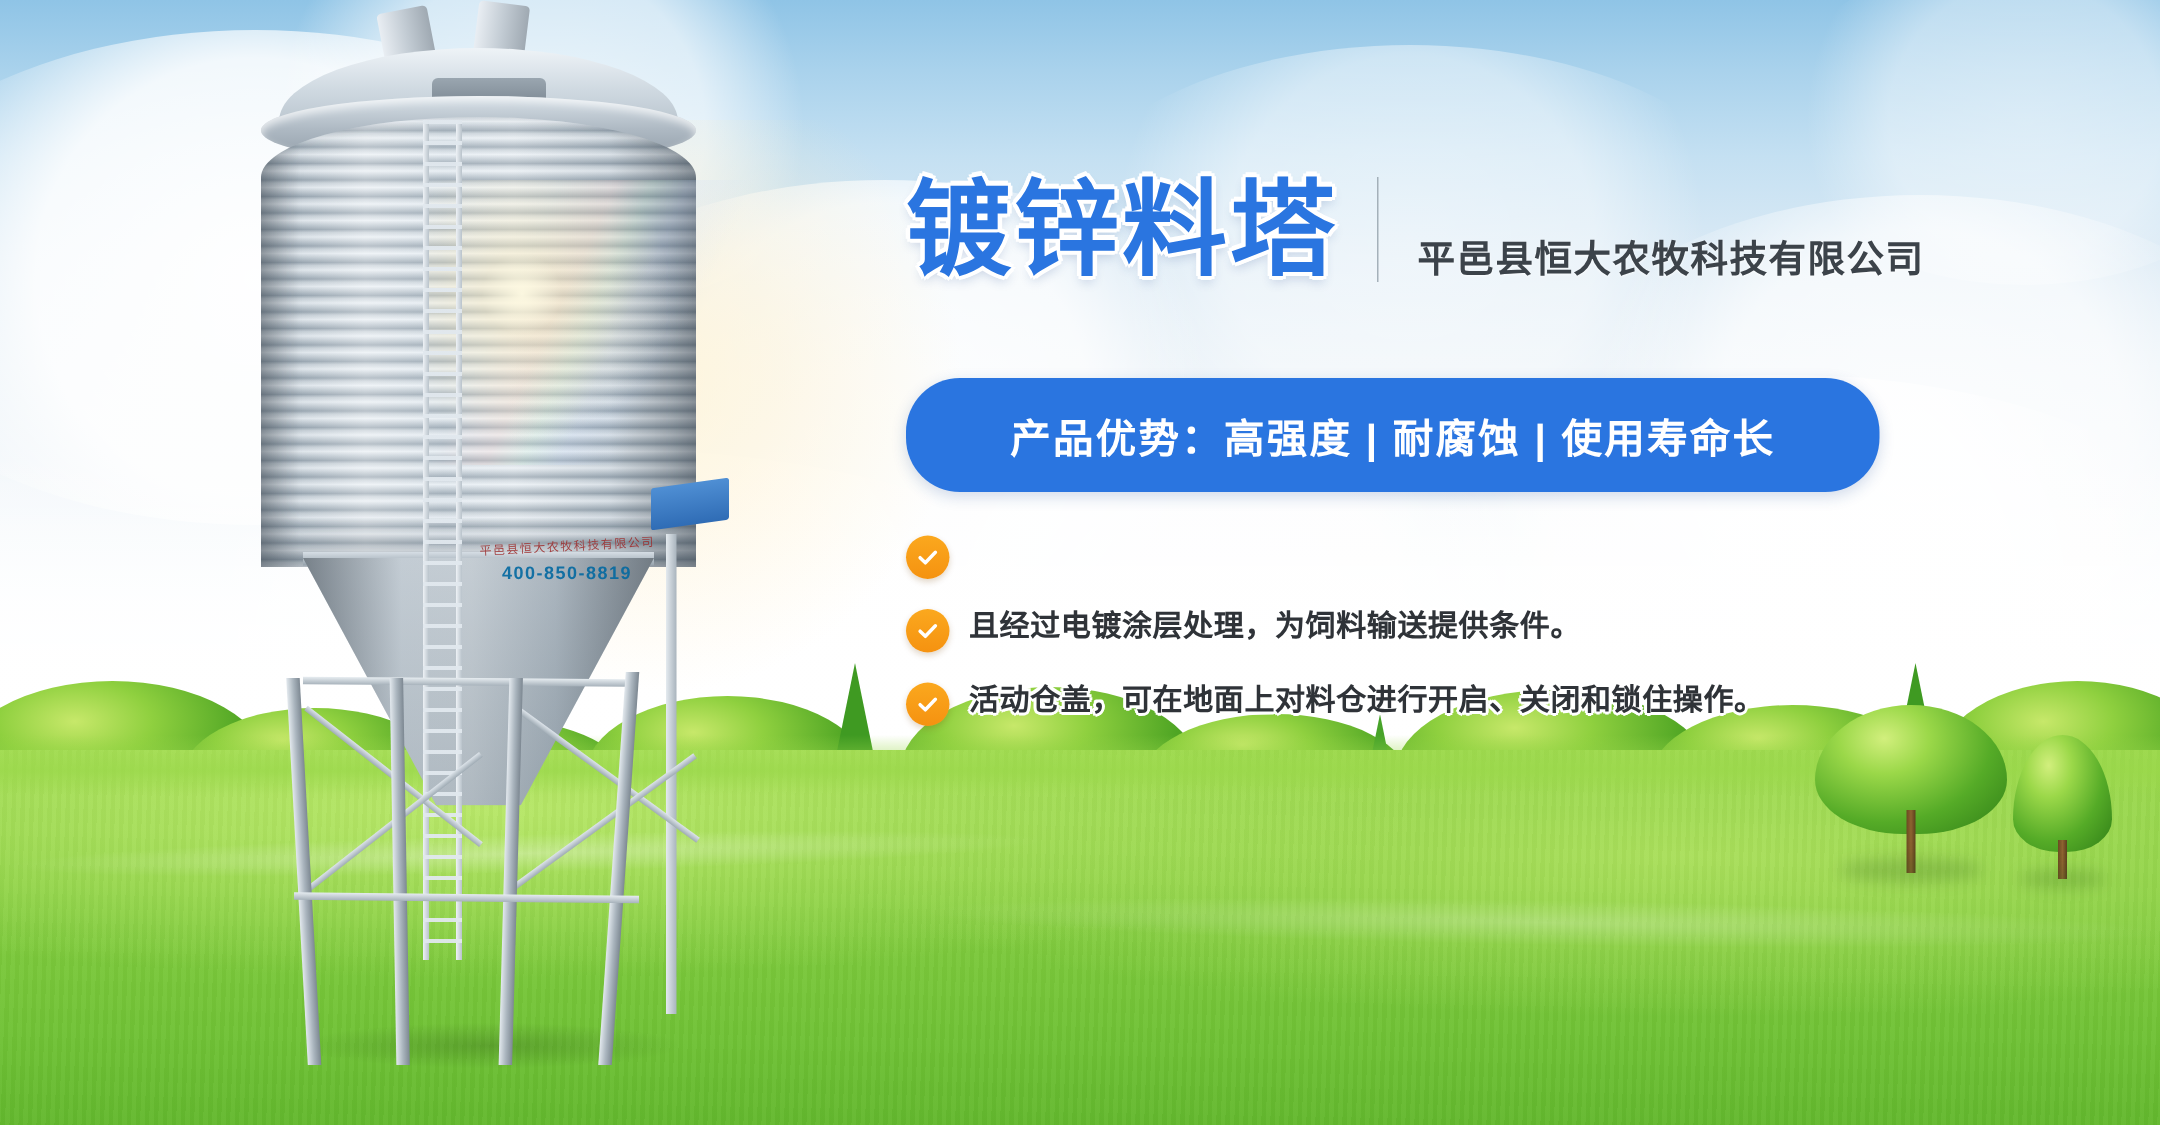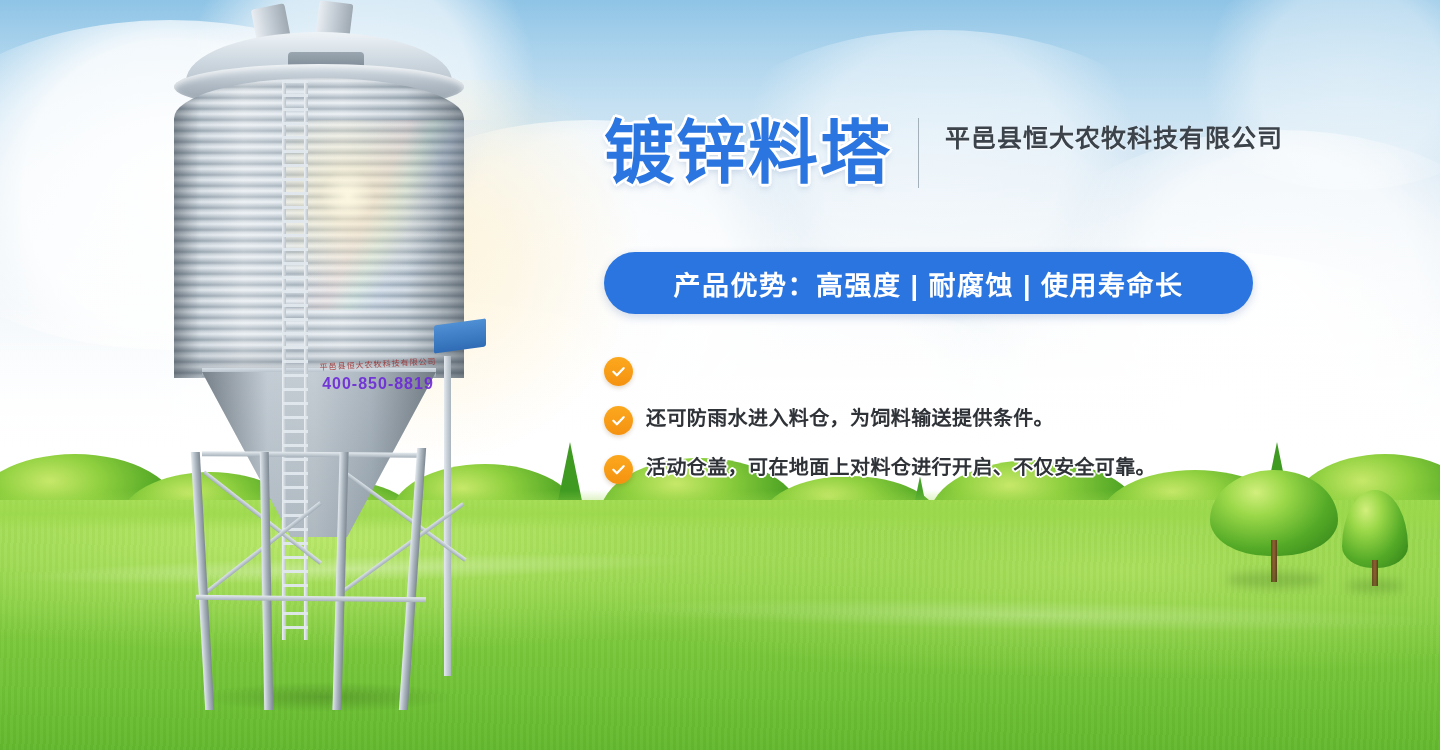--- a/index.html
+++ b/index.html
@@ -203,33 +203,33 @@
   }
   .silo-stamp {
     position:absolute; left:206px; top:358px; width:160px; height:60px;
     text-align:center; pointer-events:none;
   }
   .silo-stamp .arc {
     font-size:8px; color:#9d2b2b; letter-spacing:1px; opacity:.85;
     transform:rotate(-3deg); white-space:nowrap;
   }
   .silo-stamp .phone {
-    margin-top:6px; font-size:16px; font-weight:700; color:#6d28d9;
+    margin-top:6px; font-size:12px; font-weight:700; color:#0369a1;
     letter-spacing:1px; opacity:.9;
   }
   .side-pole {
     position:absolute; left:352px; top:356px; width:7px; height:320px;
     background:linear-gradient(to right,#e4eaef,#a9b4bd);
   }
 
   
   .content { position:absolute; left:604px; top:0; width:700px; height:750px; }
 
   .headline-row {
-    position:absolute; left:0; top:118px; display:flex; align-items:flex-start; gap:26px;
+    position:absolute; left:0; top:118px; display:flex; align-items:flex-end; gap:26px;
   }
   .main-title {
     font-size:70px; font-weight:700; color:#2a75e0; line-height:1;
     letter-spacing:2px;
     text-shadow:
       -2px -2px 0 #fff, 2px -2px 0 #fff, -2px 2px 0 #fff, 2px 2px 0 #fff,
       -3px 0 0 #fff, 3px 0 0 #fff, 0 -3px 0 #fff, 0 3px 0 #fff,
       0 4px 7px rgba(30,70,140,.22);
   }
   .title-divider { width:1px; height:70px; background:#98a4ae; opacity:.85; }
@@ -237,21 +237,21 @@
   .brand-cn {
     font-size:25px; font-weight:700; color:#3c434a; letter-spacing:1px;
     text-shadow:0 1px 2px rgba(255,255,255,.8);
   }
   .brand-en {
     font-size:16px; font-weight:700; color:#8a9299; letter-spacing:2.4px;
     text-shadow:0 1px 2px rgba(255,255,255,.8);
   }
 
   .advantage-pill {
-    position:absolute; left:0; top:252px; width:649px; height:62px;
+    position:absolute; left:0; top:252px; width:649px; height:76px;
     background:#2a75e0; border-radius:36px;
     display:flex; align-items:center; justify-content:center;
     box-shadow:0 3px 10px rgba(25,70,150,.20);
   }
   .advantage-pill .txt {
     color:#ffffff; font-size:27px; font-weight:700; letter-spacing:1.5px;
   }
 
   .feature-list { position:absolute; left:0; top:356px; width:700px; }
   .feature-item {
@@ -383,26 +383,26 @@
               <path d="M3.4 8.8 L6.9 12.2 L13.6 5.2" fill="none" stroke="#ffffff" stroke-width="2.3" stroke-linecap="round" stroke-linejoin="round"></path>
             </svg>
           </span>
         </div>
         <div class="feature-item">
           <span class="check-icon">
             <svg width="17" height="17" viewBox="0 0 17 17">
               <path d="M3.4 8.8 L6.9 12.2 L13.6 5.2" fill="none" stroke="#ffffff" stroke-width="2.3" stroke-linecap="round" stroke-linejoin="round"></path>
             </svg>
           </span>
-          <span class="feature-text">还可防雨水进入料仓，为饲料输送提供条件。</span>
+          <span class="feature-text">且经过电镀涂层处理，为饲料输送提供条件。</span>
         </div>
         <div class="feature-item">
           <span class="check-icon">
             <svg width="17" height="17" viewBox="0 0 17 17">
               <path d="M3.4 8.8 L6.9 12.2 L13.6 5.2" fill="none" stroke="#ffffff" stroke-width="2.3" stroke-linecap="round" stroke-linejoin="round"></path>
             </svg>
           </span>
-          <span class="feature-text">活动仓盖，可在地面上对料仓进行开启、不仅安全可靠。</span>
+          <span class="feature-text">活动仓盖，可在地面上对料仓进行开启、关闭和锁住操作。</span>
         </div>
       </div>
 
   </div>
 </div>
 
 </body></html>

